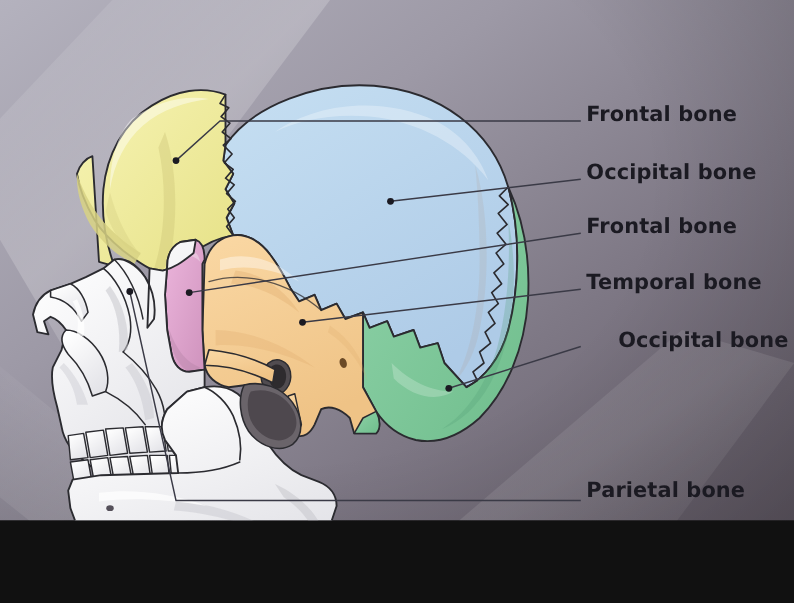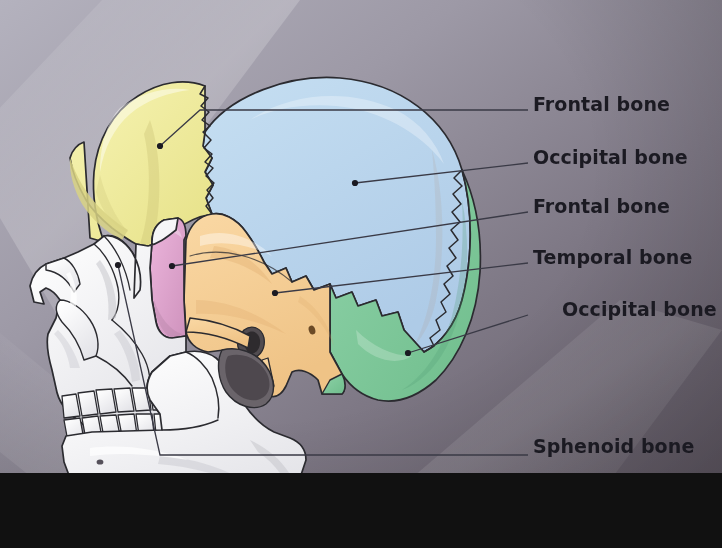--- a/index.html
+++ b/index.html
@@ -421,16 +421,16 @@
         <circle cx="118" cy="265" r="3.1"></circle>
       </g>
   </svg>
 
   <div id="labels">
       <div class="lbl" style="left: 533px; top: 93px;">Frontal bone</div>
       <div class="lbl" style="left: 533px; top: 146px;">Occipital bone</div>
       <div class="lbl" style="left: 533px; top: 195px;">Frontal bone</div>
       <div class="lbl" style="left: 533px; top: 246px;">Temporal bone</div>
       <div class="lbl" style="left: 533px; top: 298px; margin-left: 29px;">Occipital bone</div>
-      <div class="lbl" style="left: 533px; top: 435px;">Sphenoid bone</div>
+      <div class="lbl" style="left: 533px; top: 435px;">Parietal bone</div>
     </div>
 
 </div>
 
 </body></html>

